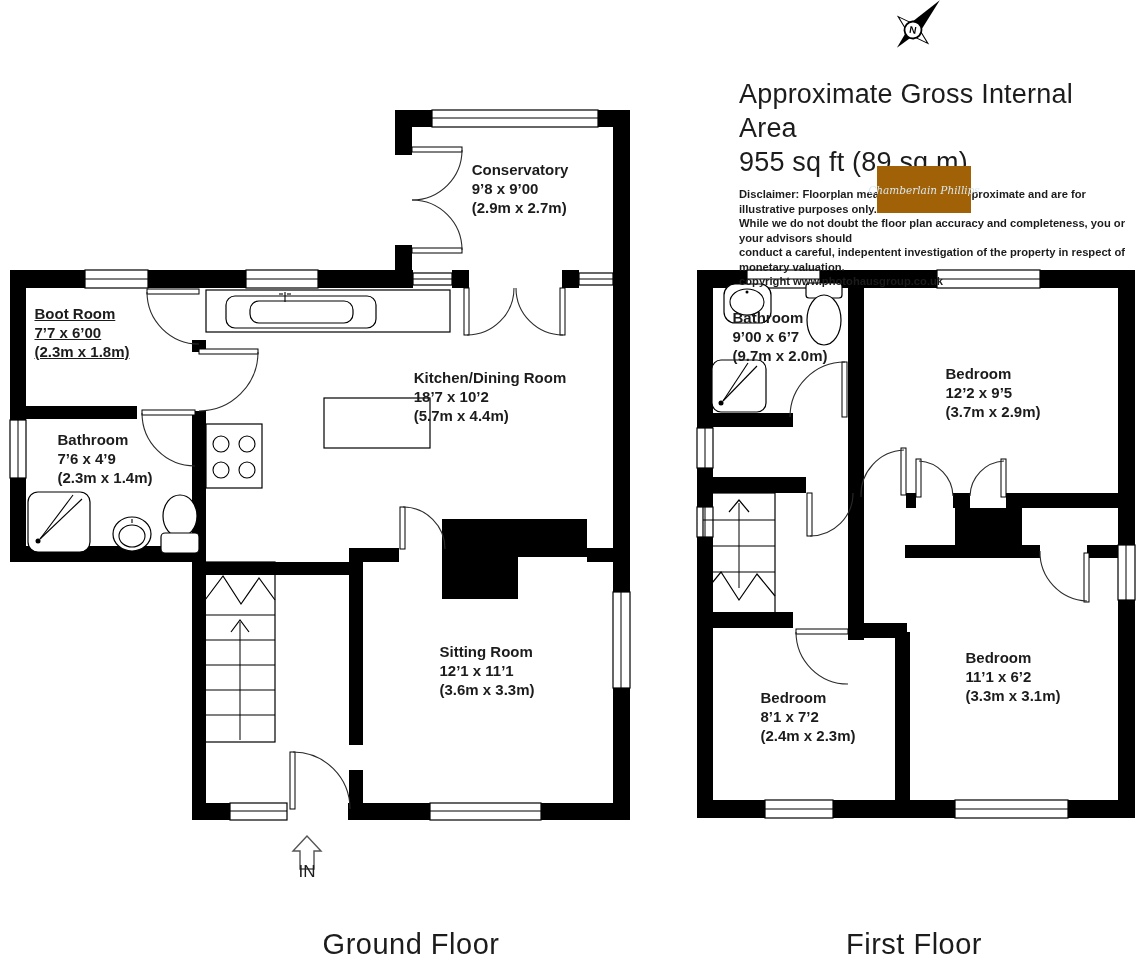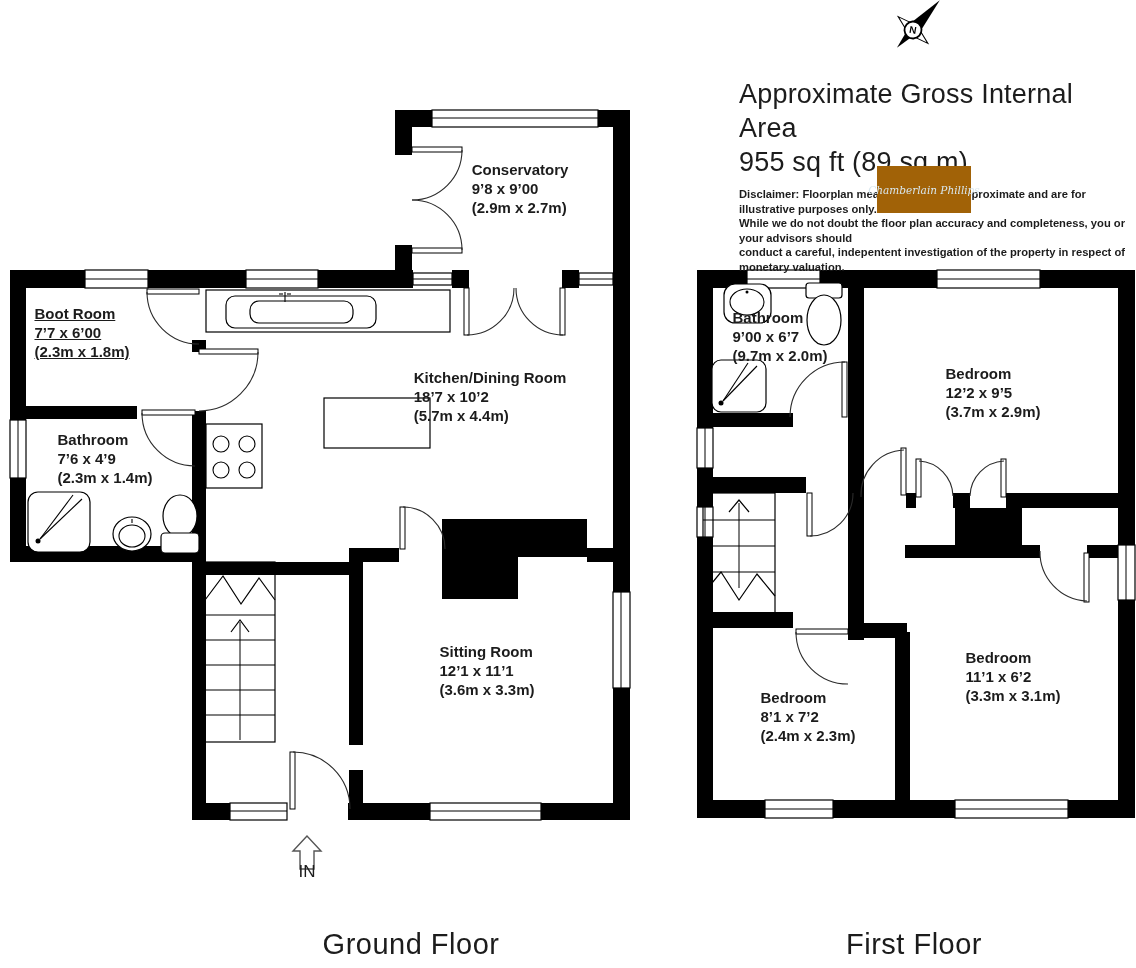--- a/index.html
+++ b/index.html
@@ -320,20 +320,21 @@
   </g>
 </svg>
 
   <div class="hdr">
     <div class="l1">Approximate Gross Internal Area</div>
     <div class="l2">955 sq ft (89 sq m)</div>
     <div class="disc">
       <div>Disclaimer: Floorplan measurements are approximate and are for illustrative purposes only.</div>
       <div>While we do not doubt the floor plan accuracy and completeness, you or your advisors should</div>
       <div>conduct a careful, indepentent investigation of the property in respect of monetary valuation.</div>
+      <div>copyright www.photohausgroup.co.uk</div>
     </div>
   </div>
 
   <div class="logo">
     <span class="script">Chamberlain Phillips</span>
     <span class="rule"></span>
   </div>
 
   <div class="room-label" style="left:520px;top:160px;">
     <div>Conservatory</div>

